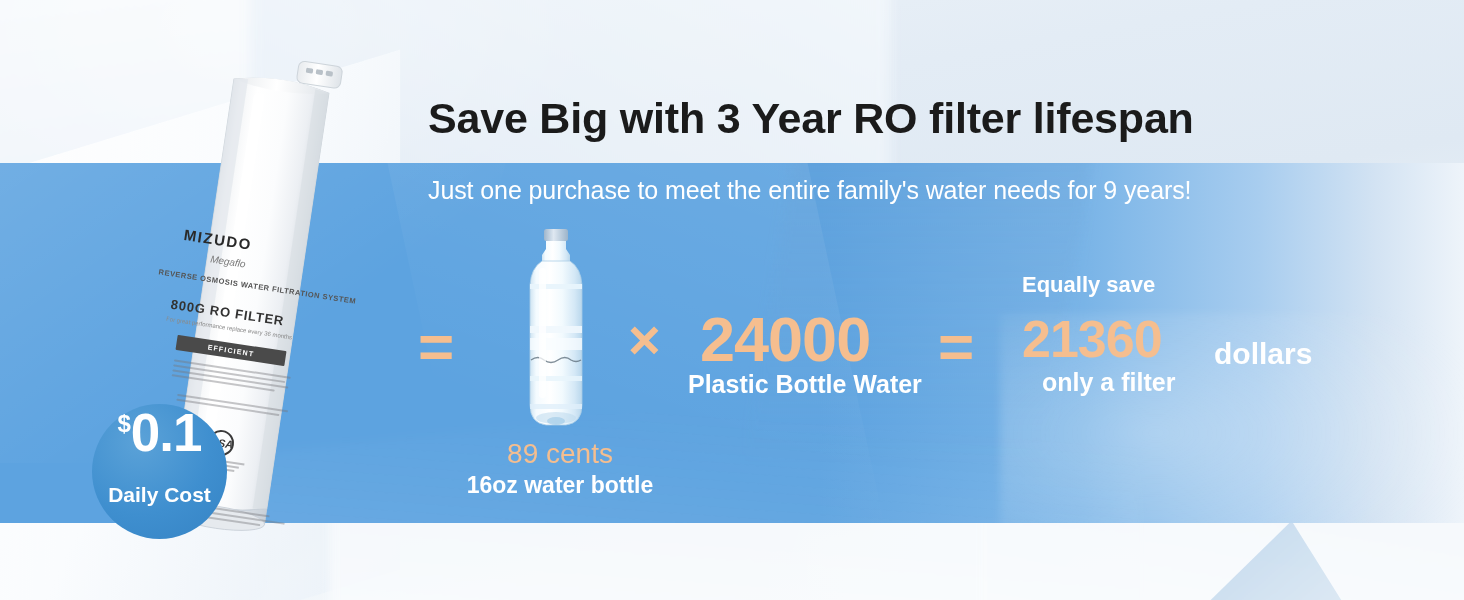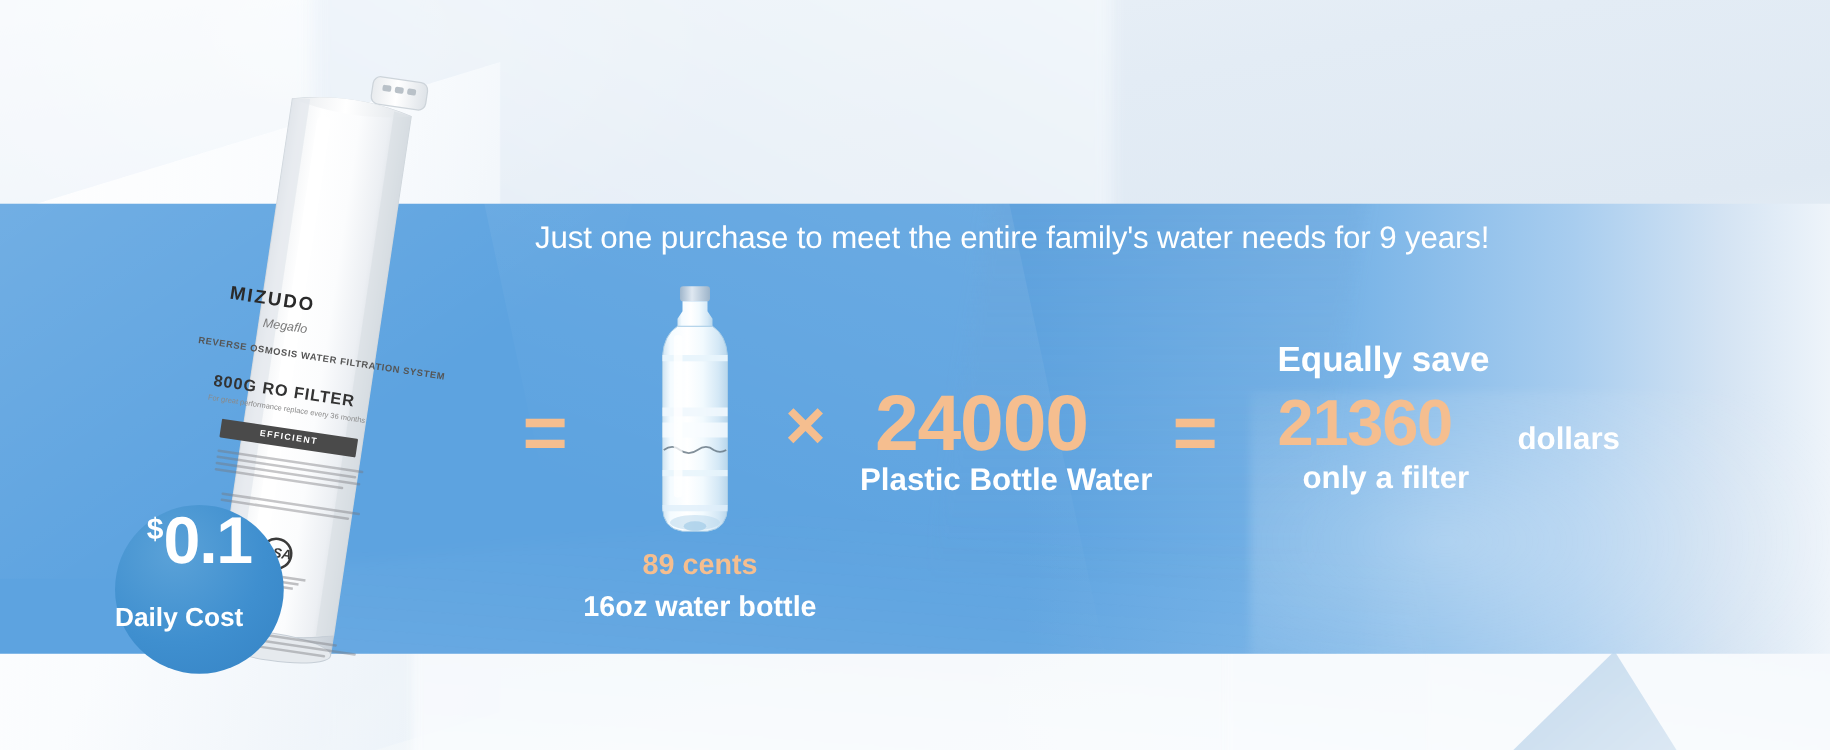--- a/index.html
+++ b/index.html
@@ -159,22 +159,22 @@
     position:absolute;
     left:515px; top:228px;
     width:82px; height:200px;
   }
   #bottle-cents {
     position:absolute;
     left:440px; top:440px;
     width:240px;
     text-align:center;
     color:#f5be8f;
-    font-size:23px;
-    font-weight:bold;
+    font-size:28px;
+    font-weight:normal;
     line-height:1;
   }
   #bottle-sub {
     position:absolute;
     left:440px; top:474px;
     width:240px;
     text-align:center;
     color:#ffffff;
     font-size:23px;
     font-weight:bold;
@@ -197,38 +197,38 @@
     font-size:25px;
     font-weight:bold;
     color:#ffffff;
     line-height:1;
   }
 
   
   #label-equally {
     position:absolute;
     left:1022px; top:274px;
-    font-size:28px;
+    font-size:22px;
     font-weight:bold;
     color:#ffffff;
     line-height:1;
   }
   #num-21360 {
     position:absolute;
     left:1022px; top:313px;
     font-size:52px;
     font-weight:bold;
     color:#f5be8f;
     line-height:1;
     letter-spacing:-1px;
   }
   #label-dollars {
     position:absolute;
     left:1214px; top:339px;
-    font-size:25px;
+    font-size:30px;
     font-weight:bold;
     color:#ffffff;
     line-height:1;
   }
   #label-onlyfilter {
     position:absolute;
     left:1042px; top:370px;
     font-size:25px;
     font-weight:bold;
     color:#ffffff;
@@ -256,20 +256,21 @@
   }
   #badge-currency {
     font-size:24px;
     vertical-align:super;
     font-weight:bold;
     letter-spacing:0;
   }
   #badge-label {
     position:absolute;
     left:0; top:80px; width:135px;
+    text-align:center;
     color:#ffffff;
     font-weight:bold;
     font-size:21px;
     line-height:1;
   }
 
   
   #filter {
     position:absolute;
     left:150px; top:50px;
@@ -390,20 +391,21 @@
   <div class="ice ice-f"></div>
 
   <div id="blue-band">
     <div class="band-sheen sheen-1"></div>
     <div class="band-sheen sheen-2"></div>
     <div class="band-sheen sheen-3"></div>
     <div class="band-sheen sheen-4"></div>
     <div class="band-sheen sheen-5"></div>
   </div>
 
+  <div id="headline">Save Big with 3 Year RO filter lifespan</div>
 
   <div id="subheadline">Just one purchase to meet the entire family's water needs for 9 years!</div>
 
   <div class="op" id="op-equals-1">=</div>
 
   <div id="bottle-wrap">
     <svg width="82" height="200" viewBox="0 0 82 200">
       <defs>
         <linearGradient id="bodyG" x1="0" y1="0" x2="1" y2="0">
           <stop offset="0%" stop-color="#cfe4f2"></stop>

